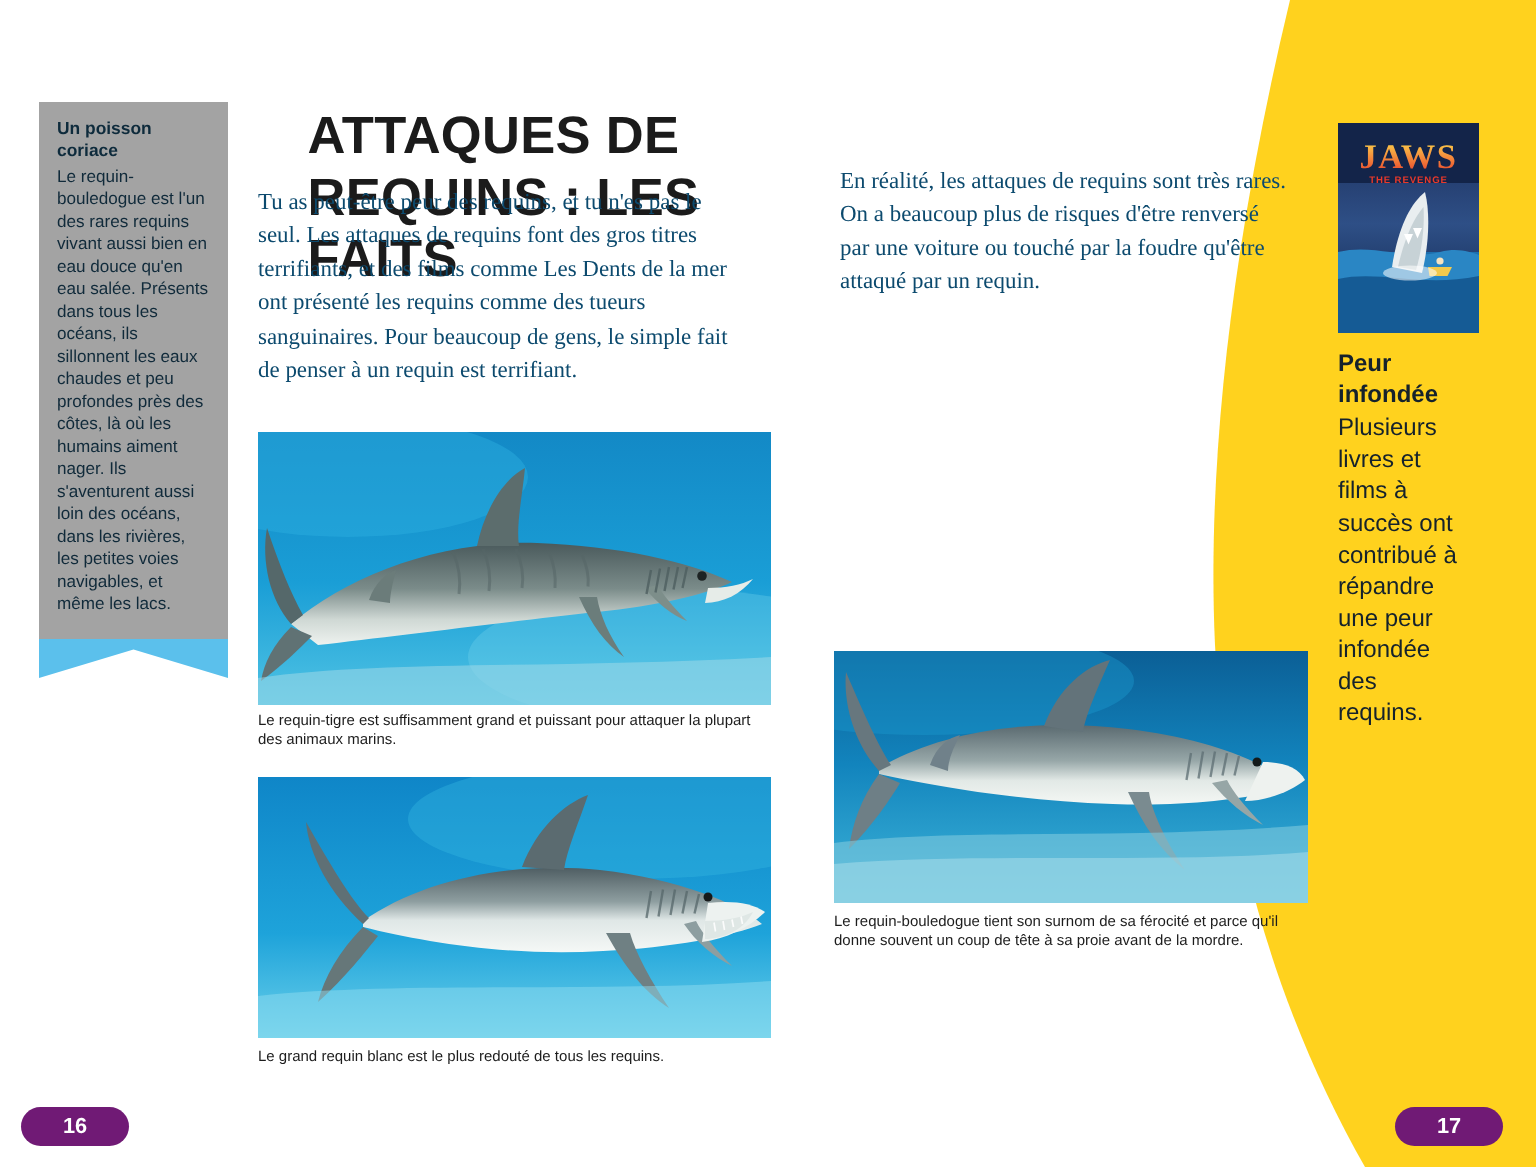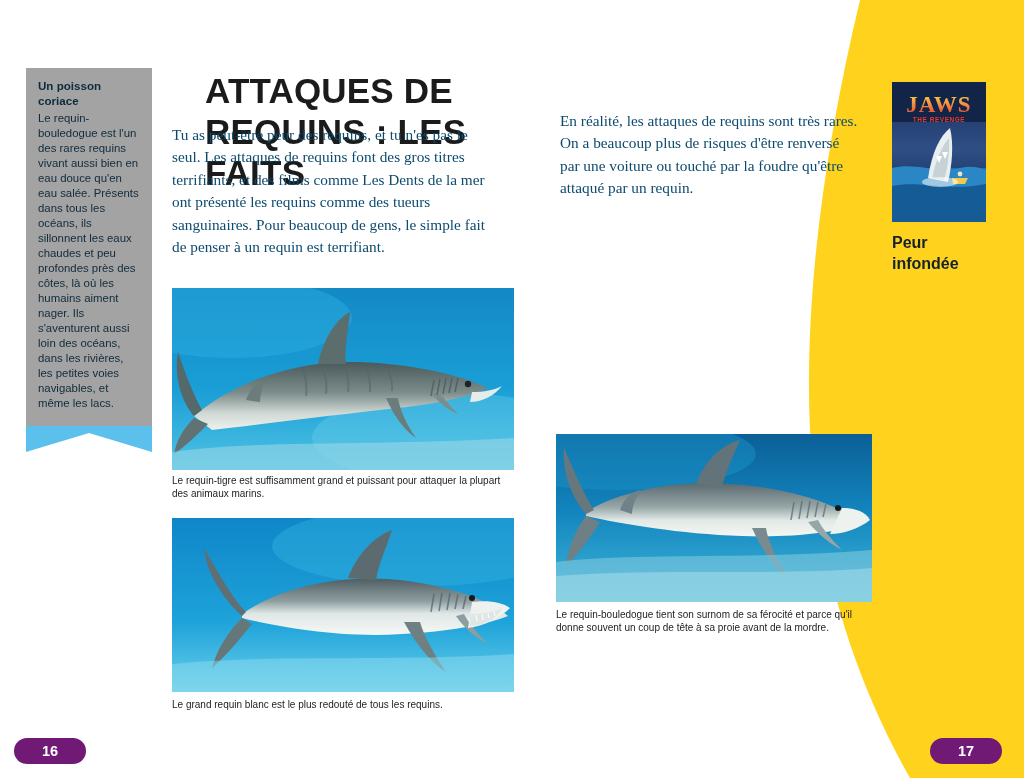--- a/index.html
+++ b/index.html
@@ -369,16 +369,17 @@
 
     <path d="M60 96 l16 0 -3 6 -12 0z" fill="#f2c94c"></path>
     <circle cx="68" cy="92" r="2.4" fill="#f7e3c0"></circle>
 
     <ellipse cx="48" cy="100" rx="18" ry="5" fill="#ffffff" opacity=".55"></ellipse>
   </svg>
 </div>
 
 <div class="side-note">
   <div class="side-note-title">Peur infondée</div>
+  <div class="side-note-text">Plusieurs livres et films à succès ont contribué à répandre une peur infondée des requins.</div>
 </div>
 
 <div class="folio folio-left">16</div>
 <div class="folio folio-right">17</div>
 
 </body></html>

